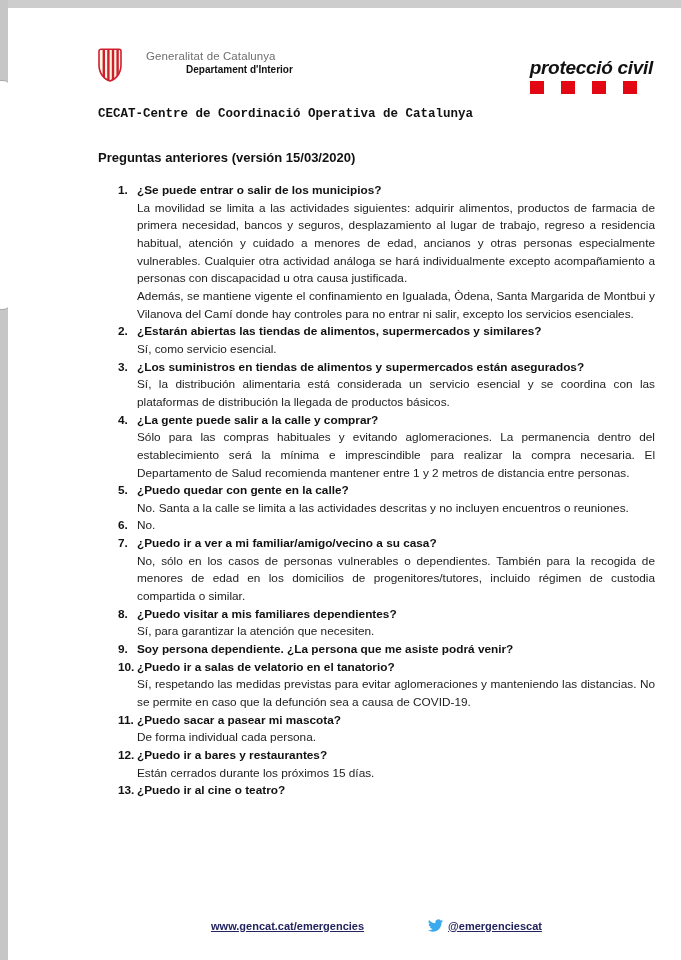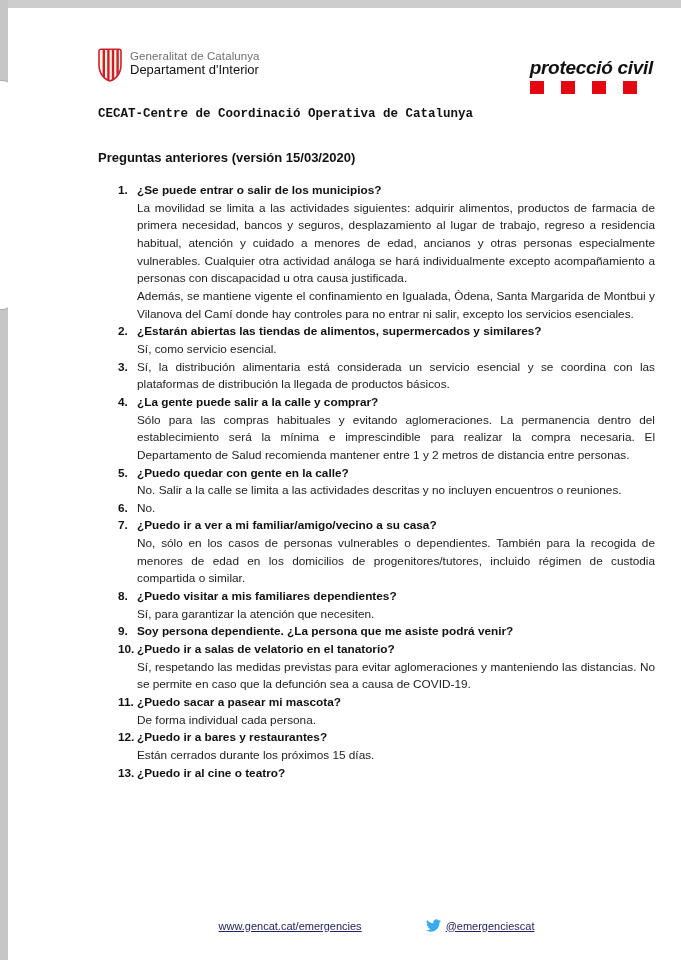--- a/index.html
+++ b/index.html
@@ -16,24 +16,24 @@
   .left-band { position: absolute; top: 0; left: 0; bottom: 0; width: 8px; background: #c6c6c6; }
   .left-thumb {
     position: absolute; left: -8px; top: 80px; width: 18px; height: 228px;
     background: #fff; border: 1px solid #a9a9a9; border-radius: 9px;
   }
   .page { position: absolute; top: 8px; left: 8px; right: 0; bottom: 0; background: #ffffff; }
   .content { padding: 40px 26px 0 90px; }
 
   
   .header-row { display: flex; justify-content: space-between; align-items: flex-start; }
-  .logo-block { display: flex; align-items: flex-start; gap: 8px; }
+  .logo-block { display: flex; align-items: flex-start; gap: 24px; }
   .logo-text { line-height: 13px; padding-top: 2px; }
   .logo-org { font-size: 11.5px; color: #6f6f6f; letter-spacing: 0.1px; }
-  .logo-dept { font-size: 13px; font-weight: normal; color: #111; }
+  .logo-dept { font-size: 10px; font-weight: bold; color: #111; margin-left: 40px; }
   .brand-block { margin-top: 10px; margin-right: 2px; }
   .brand-title { font-size: 19px; font-weight: bold; color: #111; letter-spacing: -0.3px; line-height: 19px; font-style: italic; }
   .brand-squares { display: flex; gap: 17px; margin-top: 4px; }
   .brand-squares span { width: 14px; height: 13px; background: var(--red, #e30613); display: block; }
 
   .cecat-line {
     margin-top: 13px;
     font-family: Liberation Mono, monospace;
     font-weight: bold; font-size: 12.5px; color: #111;
   }
@@ -45,20 +45,21 @@
   .faq-item { position: relative; padding-left: 39px; }
   .faq-num { position: absolute; left: 20px; top: 0; font-weight: bold; color: #111; }
   .faq-q { font-weight: bold; color: #111; }
   .faq-a { margin: 0; text-align: justify; color: #1c1c1c; }
 
   
   .footer {
     position: absolute; bottom: 28px; left: 90px; right: 26px;
     display: flex; justify-content: center; align-items: center; gap: 64px;
     font-size: 11px;
+    font-weight: bold;
   }
   .footer a, .footer .flink {
     color: var(--link, #23235f);
     text-decoration: underline;
     display: inline-flex; align-items: center; gap: 5px;
     cursor: pointer;
   }
   .twitter-icon svg { display: block; }
 </style>
 </head>
@@ -123,38 +124,39 @@
   <div class="faq-item">
     <span class="faq-num">2.</span>
     <div class="faq-q">¿Estarán abiertas las tiendas de alimentos, supermercados y similares?</div>
     <div class="faq-body">
             <p class="faq-a">Sí, como servicio esencial.</p>
           </div>
   </div>
 
   <div class="faq-item">
     <span class="faq-num">3.</span>
+    <div class="faq-q">¿Los suministros en tiendas de alimentos y supermercados están asegurados?</div>
     <div class="faq-body">
             <p class="faq-a">Sí, la distribución alimentaria está considerada un servicio esencial y se coordina con las plataformas de distribución la llegada de productos básicos.</p>
           </div>
   </div>
 
   <div class="faq-item">
     <span class="faq-num">4.</span>
     <div class="faq-q">¿La gente puede salir a la calle y comprar?</div>
     <div class="faq-body">
             <p class="faq-a">Sólo para las compras habituales y evitando aglomeraciones. La permanencia dentro del establecimiento será la mínima e imprescindible para realizar la compra necesaria. El Departamento de Salud recomienda mantener entre 1 y 2 metros de distancia entre personas.</p>
           </div>
   </div>
 
   <div class="faq-item">
     <span class="faq-num">5.</span>
     <div class="faq-q">¿Puedo quedar con gente en la calle?</div>
     <div class="faq-body">
-            <p class="faq-a">No. Salir a la calle se limita a las actividades descritas y no incluyen encuentros o reuniones.</p>
+            <p class="faq-a">No. Santa a la calle se limita a las actividades descritas y no incluyen encuentros o reuniones.</p>
           </div>
   </div>
 
   <div class="faq-item">
     <span class="faq-num">6.</span>
     <div class="faq-body">
             <p class="faq-a">No.</p>
           </div>
   </div>
 

